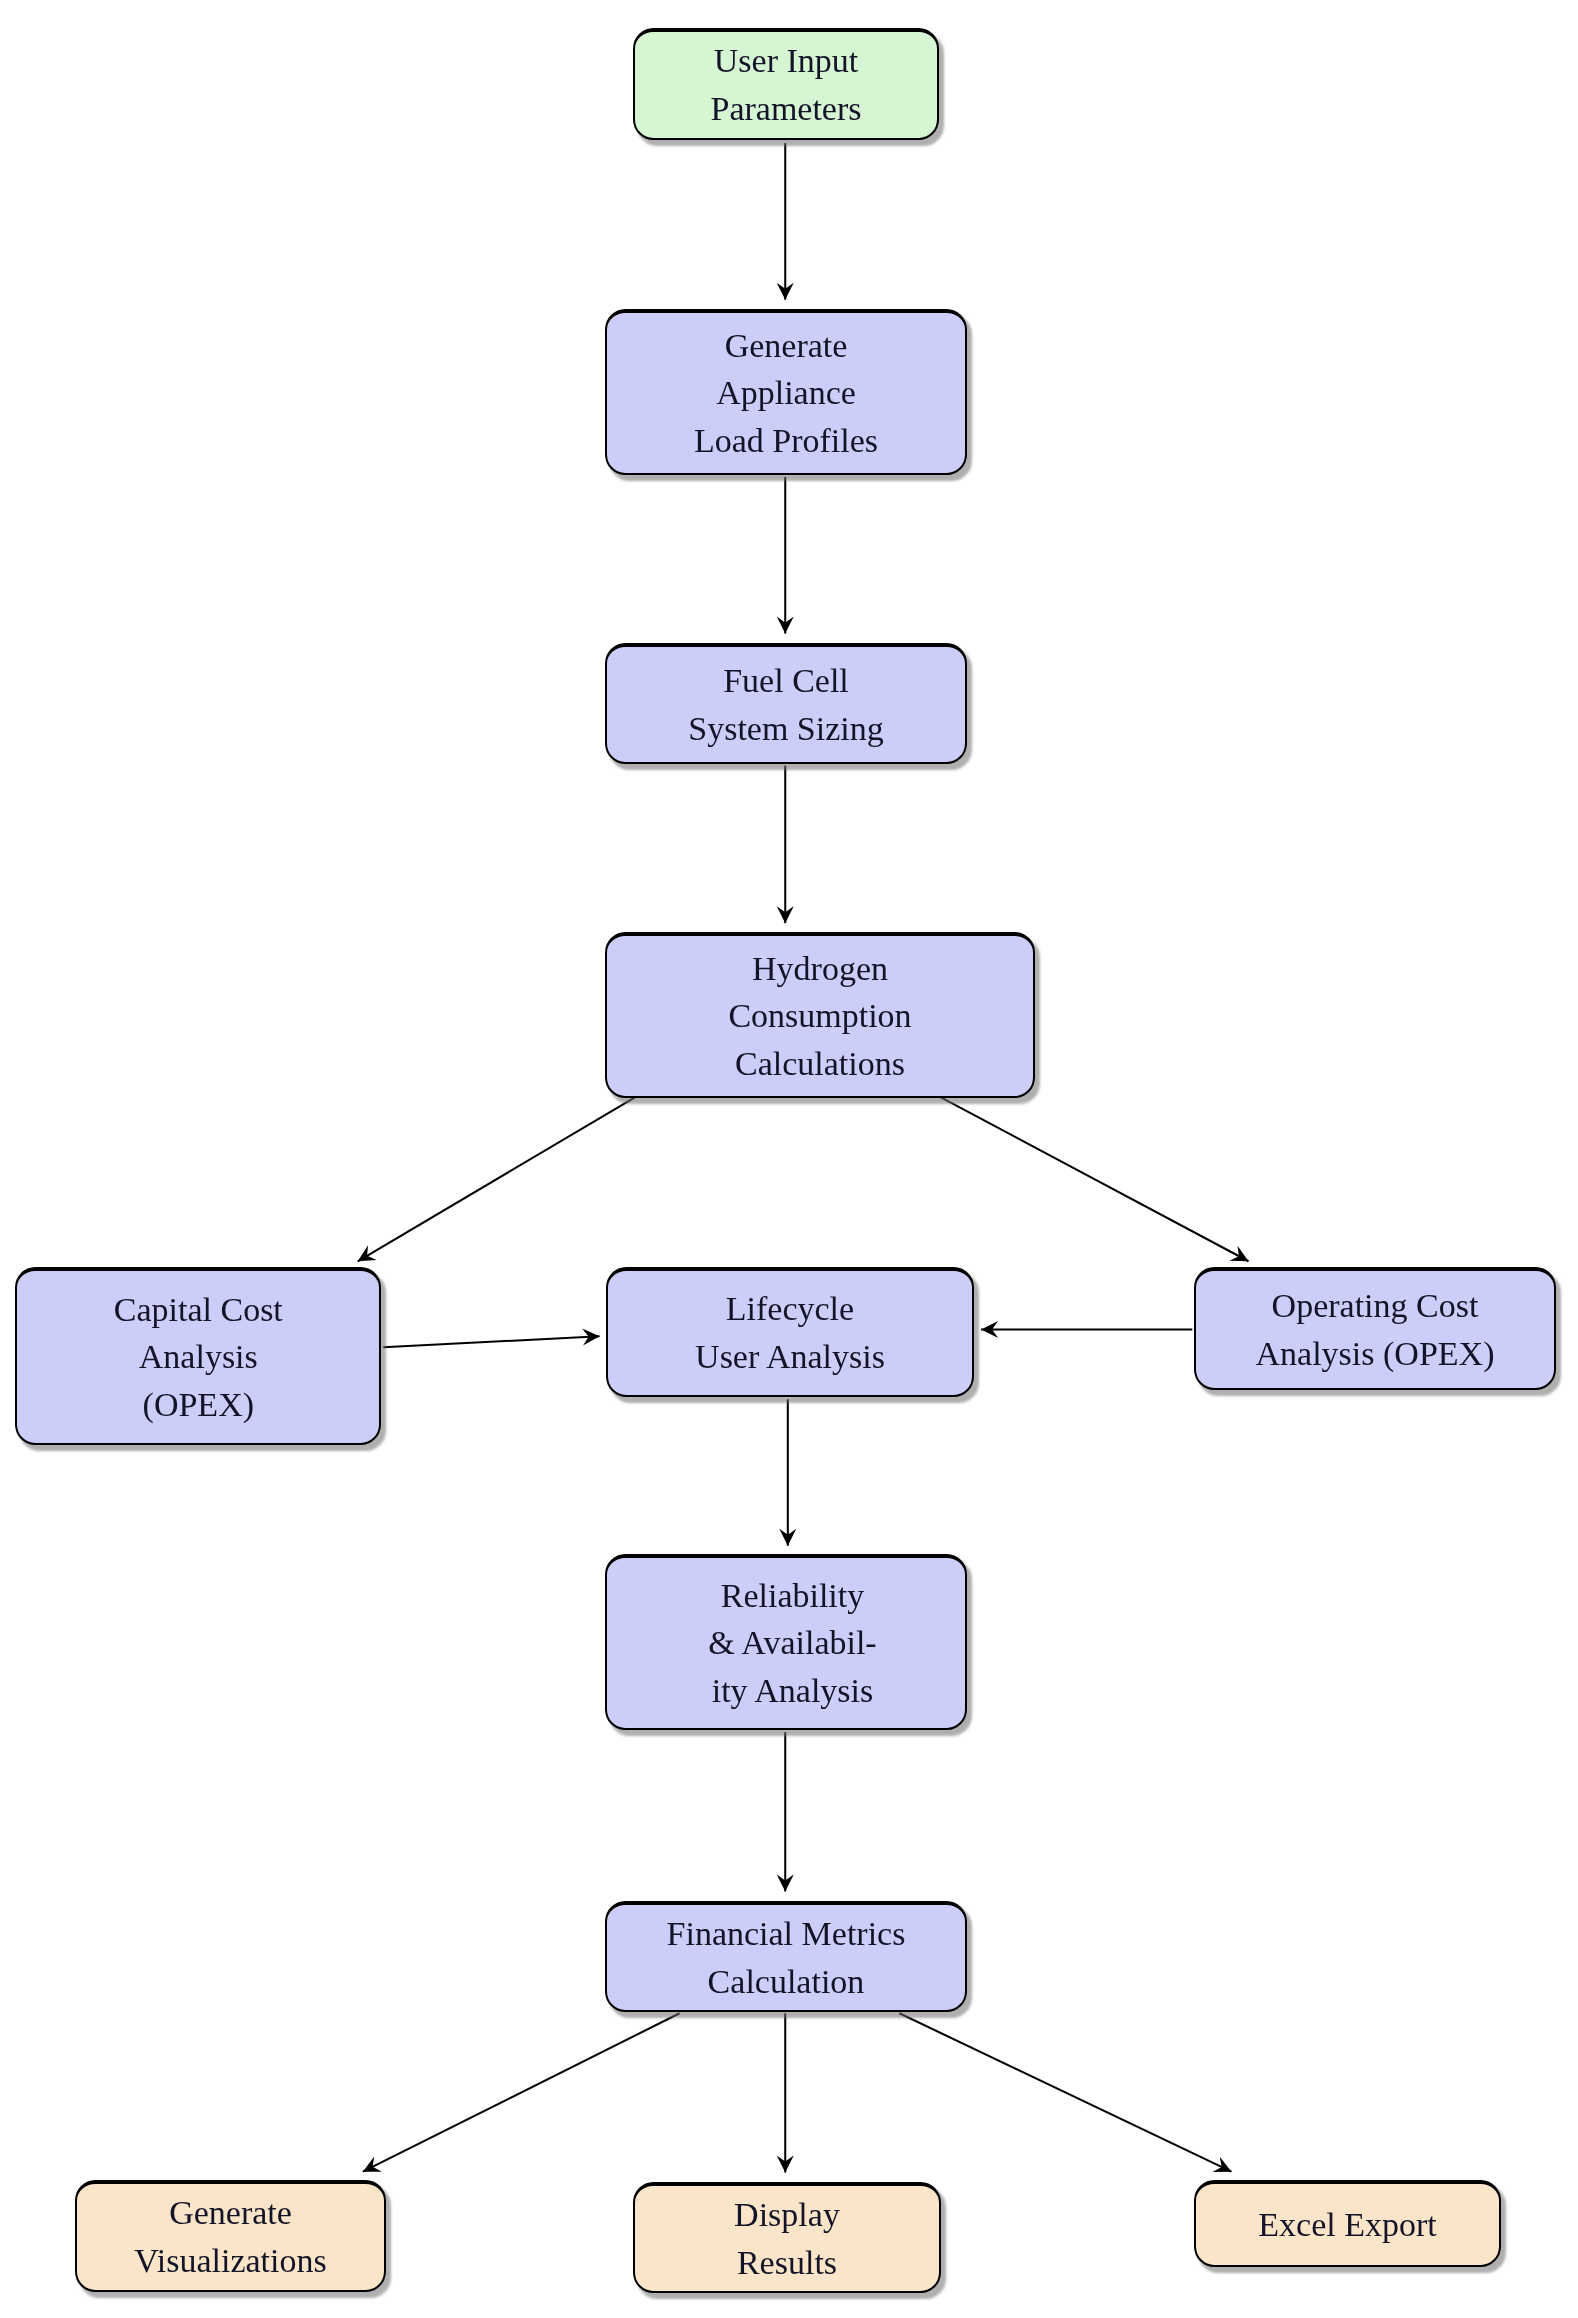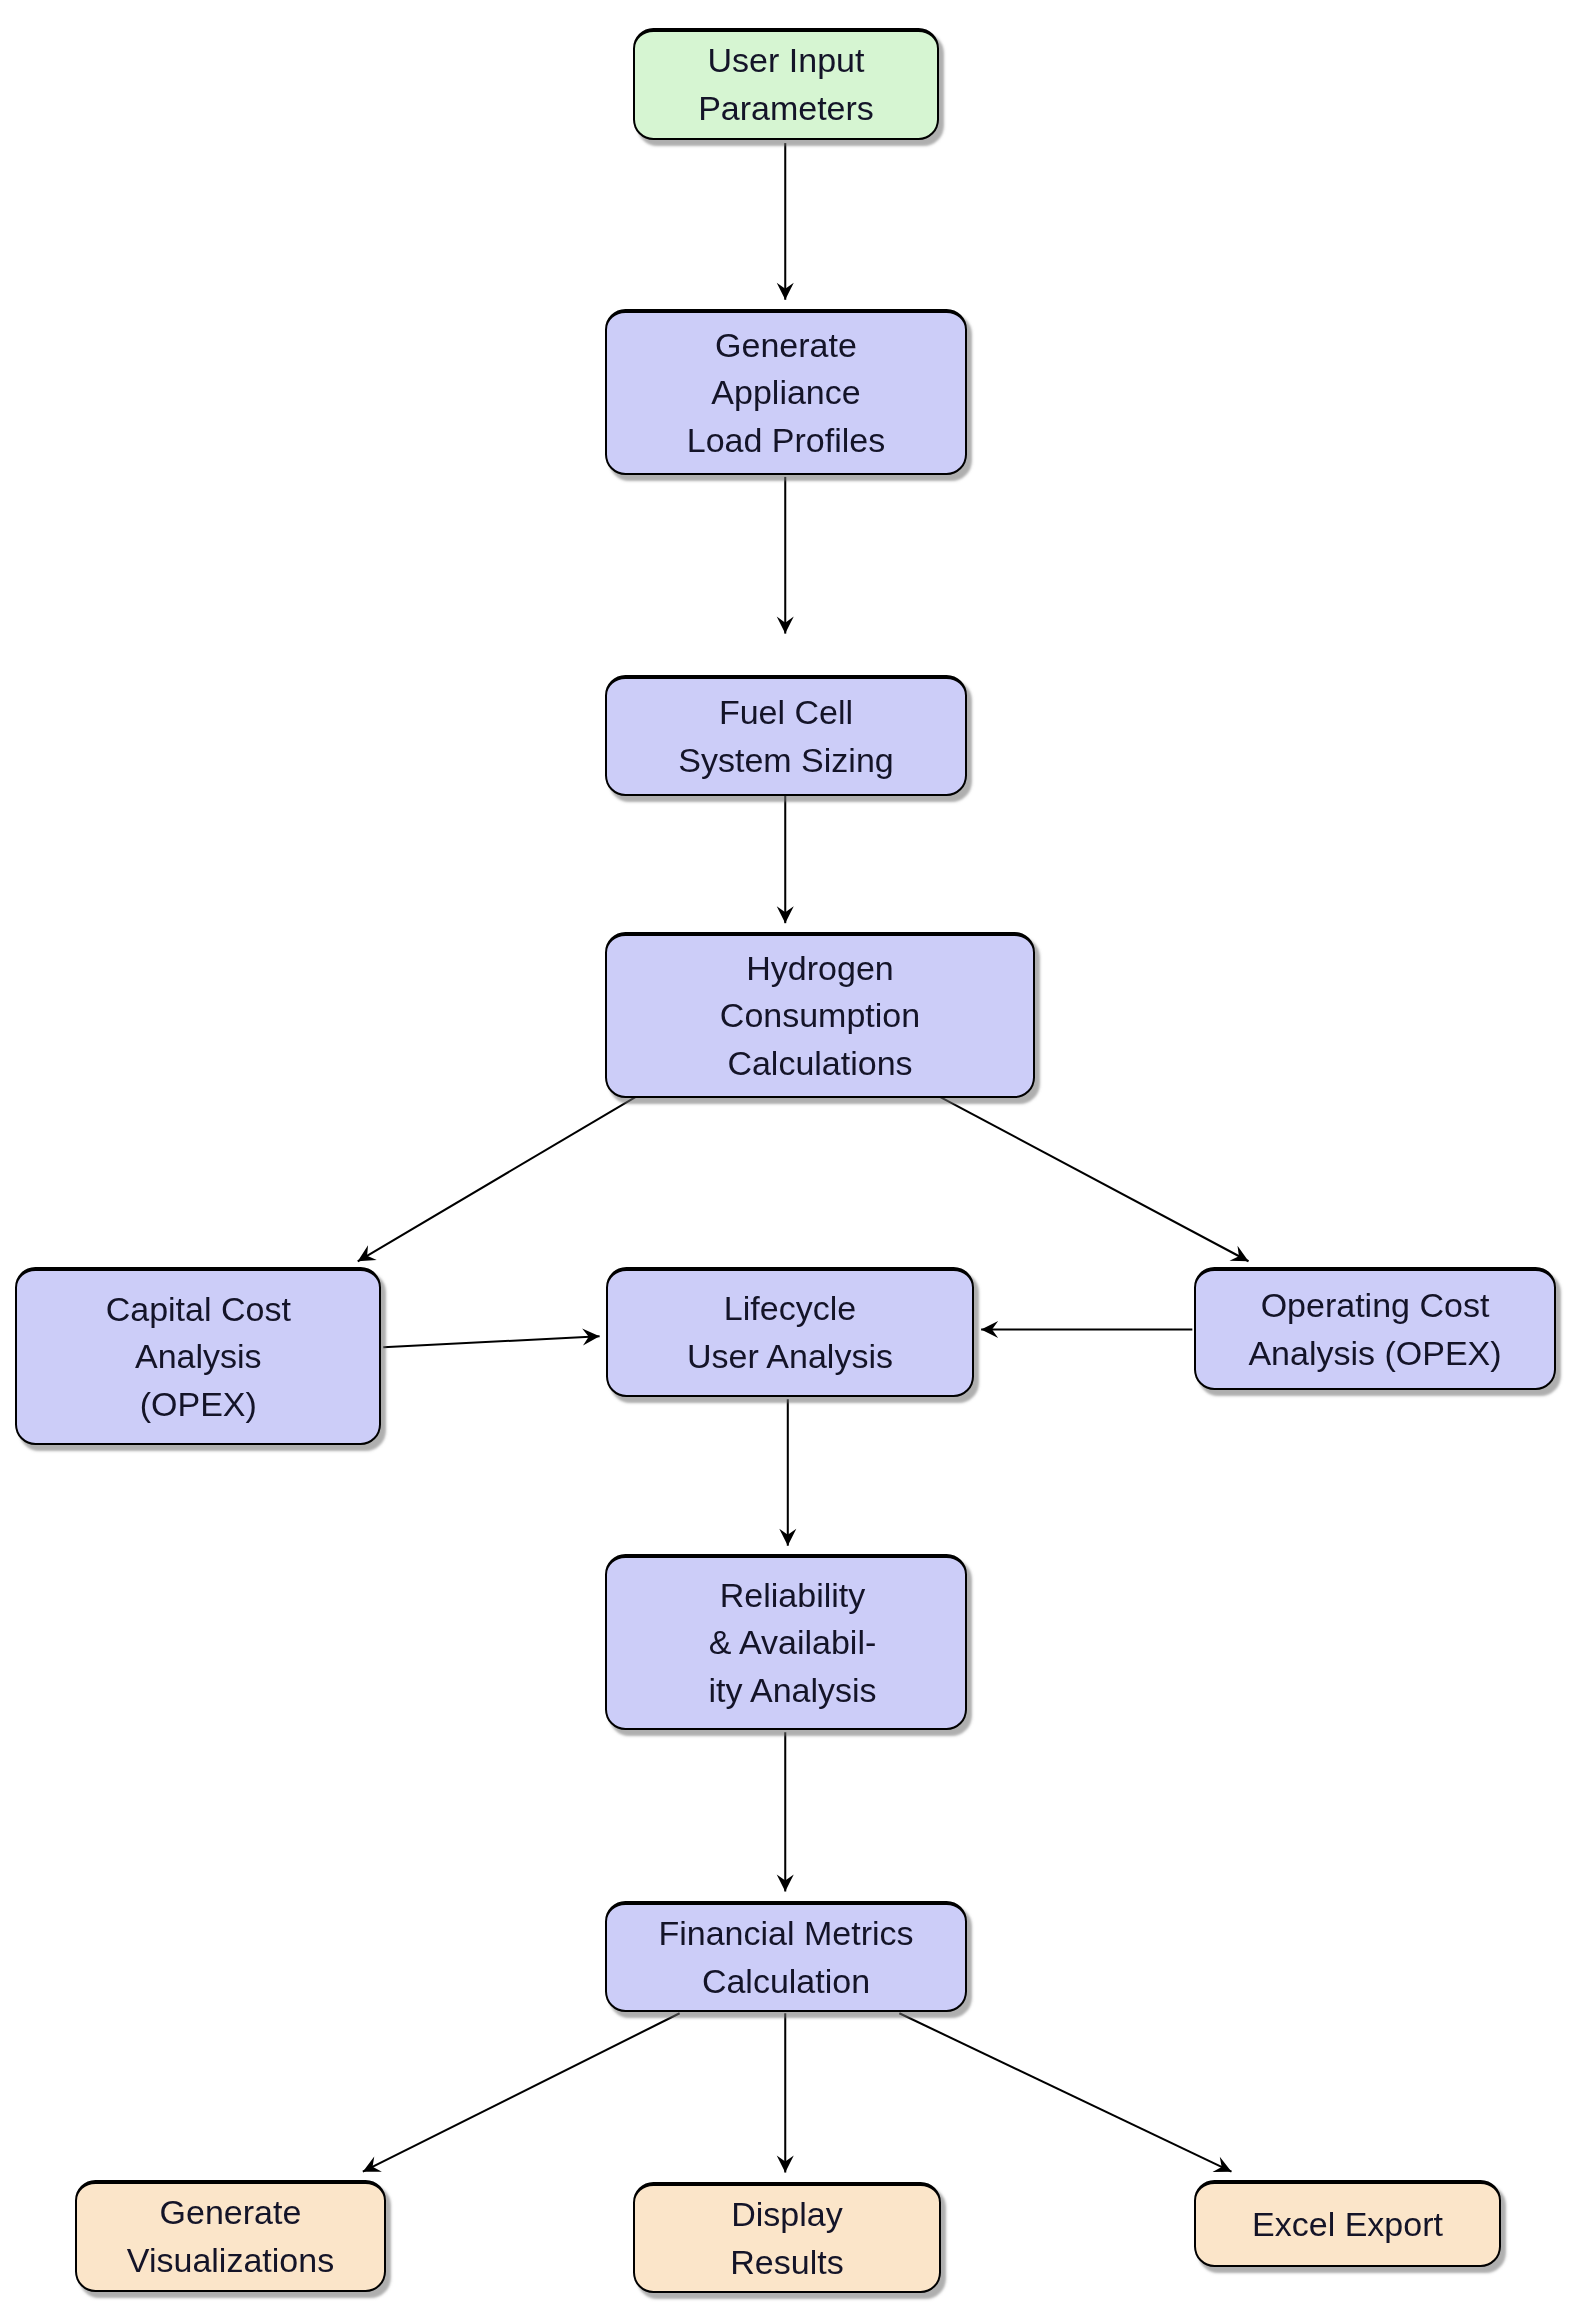--- a/index.html
+++ b/index.html
@@ -5,21 +5,21 @@
   html, body {
     margin: 0;
     padding: 0;
     background: #ffffff;
   }
   .canvas {
     position: relative;
     width: 1579px;
     height: 2319px;
     background: #ffffff;
-    font-family: Liberation Sans, sans-serif;
+    font-family: Liberation Serif, serif;
     overflow: hidden;
   }
   .edges-layer {
     position: absolute;
     left: 0;
     top: 0;
     width: 1579px;
     height: 2319px;
   }
   .edges-layer line {
@@ -75,21 +75,21 @@
     <span class="node-label">User Input
 Parameters</span>
   </div>
 
   <div class="node" style="left: 605px; top: 309px; width: 362px; height: 166px; background: rgb(204, 205, 248); border-color: rgb(0, 0, 0);">
     <span class="node-label">Generate
 Appliance
 Load Profiles</span>
   </div>
 
-  <div class="node" style="left: 605px; top: 643px; width: 362px; height: 121px; background: rgb(204, 205, 248); border-color: rgb(0, 0, 0); margin-top: 32px;">
+  <div class="node" style="left: 605px; top: 643px; width: 362px; height: 121px; background: rgb(204, 205, 248); border-color: rgb(0, 0, 0);">
     <span class="node-label">Fuel Cell
 System Sizing</span>
   </div>
 
   <div class="node" style="left: 605px; top: 932px; width: 430px; height: 166px; background: rgb(204, 205, 248); border-color: rgb(0, 0, 0);">
     <span class="node-label">Hydrogen
 Consumption
 Calculations</span>
   </div>
 

